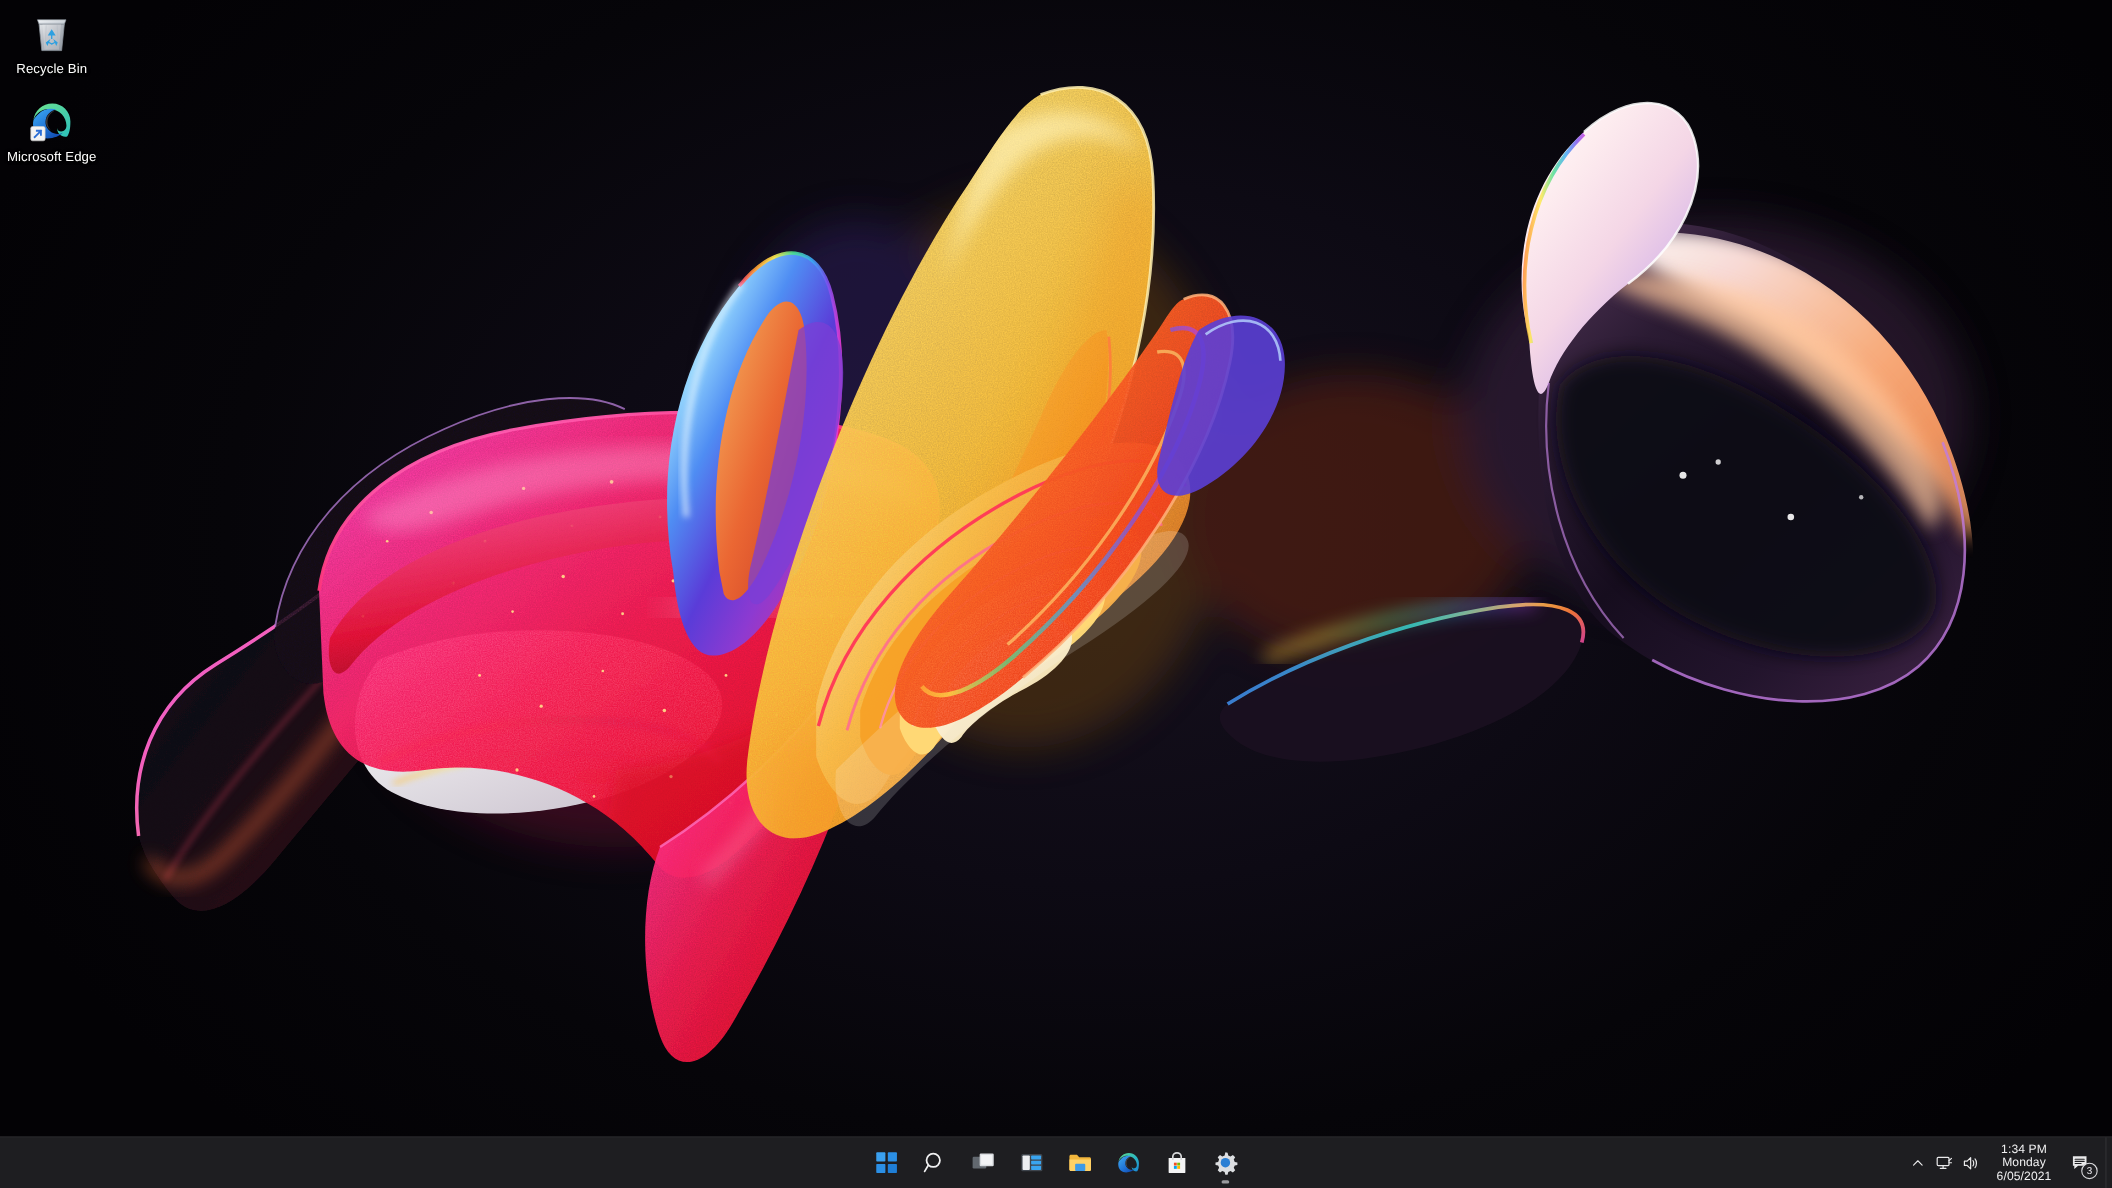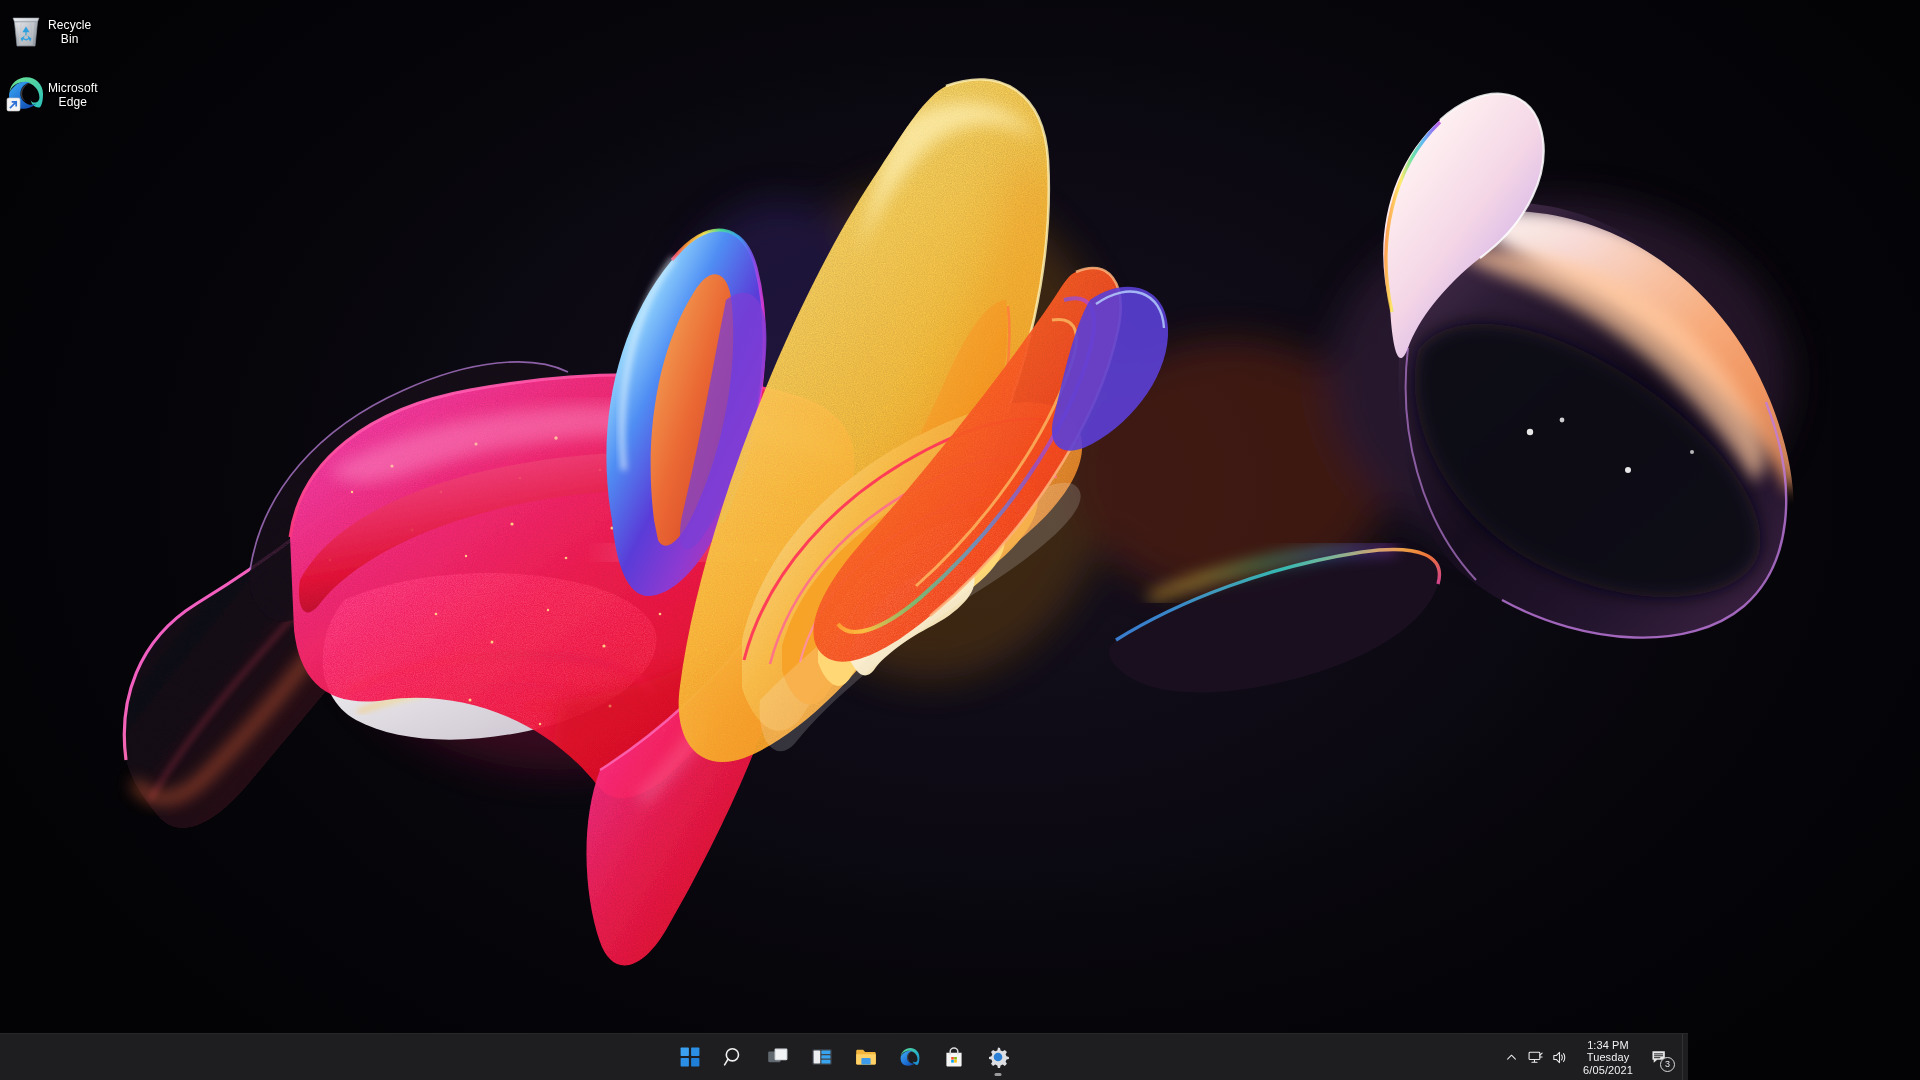--- a/index.html
+++ b/index.html
@@ -25,34 +25,34 @@
       radial-gradient(ellipse 700px 620px at 88% 30%, #1d1428 0%, rgba(9,7,14,0) 70%),
       radial-gradient(ellipse 640px 560px at 12% 62%, #150f1c 0%, rgba(6,5,10,0) 70%),
       #040308;
   }
   #wallpaper svg { position:absolute; inset:0; width:1920px; height:1080px; display:block; }
 
   
   .desk-icons { position:absolute; left:0; top:4px; width:110px; }
   .desk-icon {
     width:90px; margin:0 0 12px 2px;
-    display:flex; flex-direction:row; align-items:center;
+    display:flex; flex-direction:column; align-items:center;
     padding:4px 2px 3px 2px; cursor:default;
   }
   .desk-icon .glyph { width:44px; height:44px; position:relative; }
   .desk-icon .cap {
     margin-top:3px; text-align:center; color:#fff;
     font-size:12px; line-height:14px; letter-spacing:.1px;
     text-shadow:0 0 3px rgba(0,0,0,.95), 1px 1px 2px rgba(0,0,0,.9);
     white-space:normal; max-width:88px;
   }
 
   
   #taskbar {
-    position:absolute; left:0; bottom:0; width:1688px; height:47px;
+    position:absolute; left:0; bottom:0; width:1920px; height:47px;
     background:rgba(32,32,35,0.94);
     border-top:1px solid rgba(255,255,255,0.045);
     display:flex; align-items:center;
     backdrop-filter:blur(28px);
   }
   #tb-center {
     position:absolute; left:50%; transform:translateX(-50%);
     height:47px; display:flex; align-items:center; gap:0px;
   }
   .tb-btn {
@@ -681,21 +681,21 @@
           <svg width="17" height="17" viewBox="0 0 18 18" fill="none" stroke="#e9e9ea" stroke-width="1.15" stroke-linejoin="round" stroke-linecap="round">
             <path d="M3.0 6.9 L5.6 6.9 L9.0 3.6 L9.0 14.4 L5.6 11.1 L3.0 11.1 Z"></path>
             <path d="M11.2 6.5 C12.2 7.5 12.2 10.5 11.2 11.5"></path>
             <path d="M13.2 4.8 C15.0 6.7 15.0 11.3 13.2 13.2"></path>
           </svg>
         </div>
       </div>
 
       <div class="clock">
         <div>1:34 PM</div>
-        <div>Tuesday</div>
+        <div>Monday</div>
         <div>6/05/2021</div>
       </div>
 
       <div class="notif" title="Notifications">
         <svg width="19" height="19" viewBox="0 0 20 20">
           <path d="M2.6 3.4 L15.6 3.4 L15.6 12.4 L7.6 12.4 L3.9 15.6 L3.9 12.4 L2.6 12.4 Z" fill="#e9e9ea"></path>
           <g stroke="#202023" stroke-width="1.05" stroke-linecap="round">
             <line x1="4.7" y1="6.2" x2="13.4" y2="6.2"></line>
             <line x1="4.7" y1="8.2" x2="13.4" y2="8.2"></line>
             <line x1="4.7" y1="10.2" x2="10.4" y2="10.2"></line>

